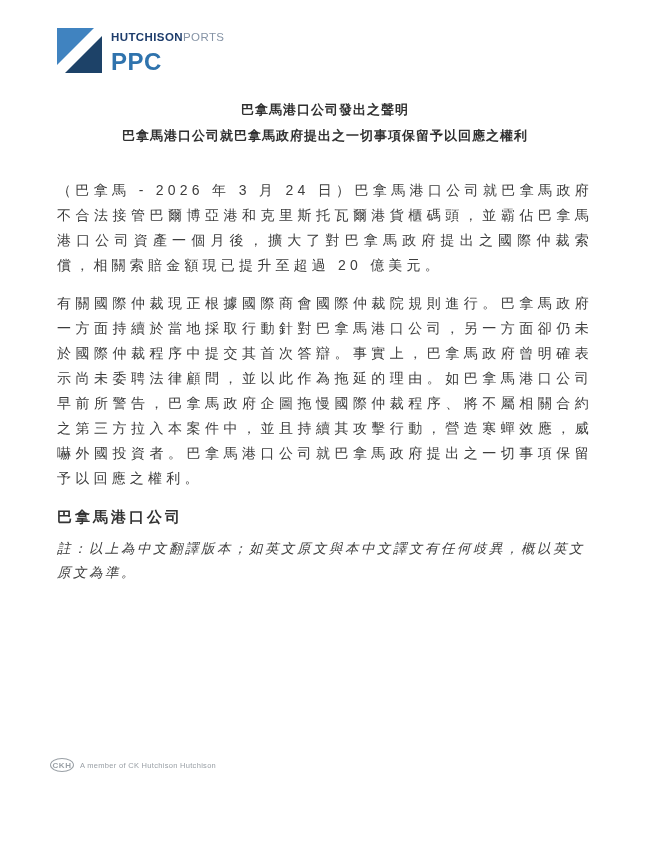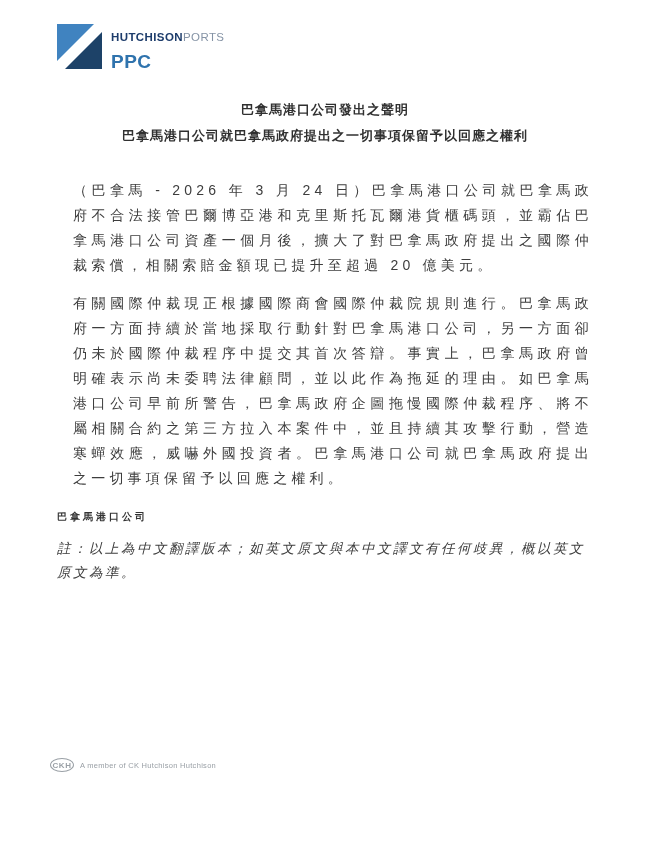--- a/index.html
+++ b/index.html
@@ -12,30 +12,30 @@
     font-family: "Liberation Sans", "DejaVu Sans", sans-serif;
     overflow: hidden;
   }
 
   
   .brand {
     position: absolute;
     top: 24px;
     left: 57px;
     display: flex;
-    align-items: flex-start;
+    align-items: flex-end;
     gap: 9px;
   }
   .brand-mark { width: 45px; height: 45px; display: block; }
   .brand-text { display: flex; flex-direction: column; margin-top: 7px; }
   .brand-line { font-size: 11.5px; line-height: 12px; letter-spacing: 0.4px; white-space: nowrap; }
   .brand-hutchison { font-weight: bold; color: #1d3c6b; }
   .brand-ports { font-weight: normal; color: #8593a5; }
   .brand-ppc {
-    font-size: 19px;
+    font-size: 24px;
     line-height: 23px;
     font-weight: bold;
     color: #2f73ad;
     letter-spacing: 0.5px;
     margin-top: 7px;
   }
 
   
   .title {
     position: absolute;
@@ -52,30 +52,30 @@
 
   
   .content {
     position: absolute;
     top: 178px;
     left: 57px;
     width: 536px;
     color: #3d3d3d;
   }
   .para {
-    margin: 0 0 13px 16px;
+    margin: 0 0 13px 0;
     font-size: 14px;
     line-height: 25px;
     letter-spacing: 4.2px;
     text-align: justify;
     text-justify: inter-character;
   }
   .signature {
     margin: 10px 0 0 0;
-    font-size: 10px;
+    font-size: 15px;
     font-weight: bold;
     line-height: 25px;
     letter-spacing: 3px;
     color: #333333;
   }
   .note {
     margin: 8px 0 0 0;
     font-size: 13.5px;
     font-style: italic;
     line-height: 24px;

